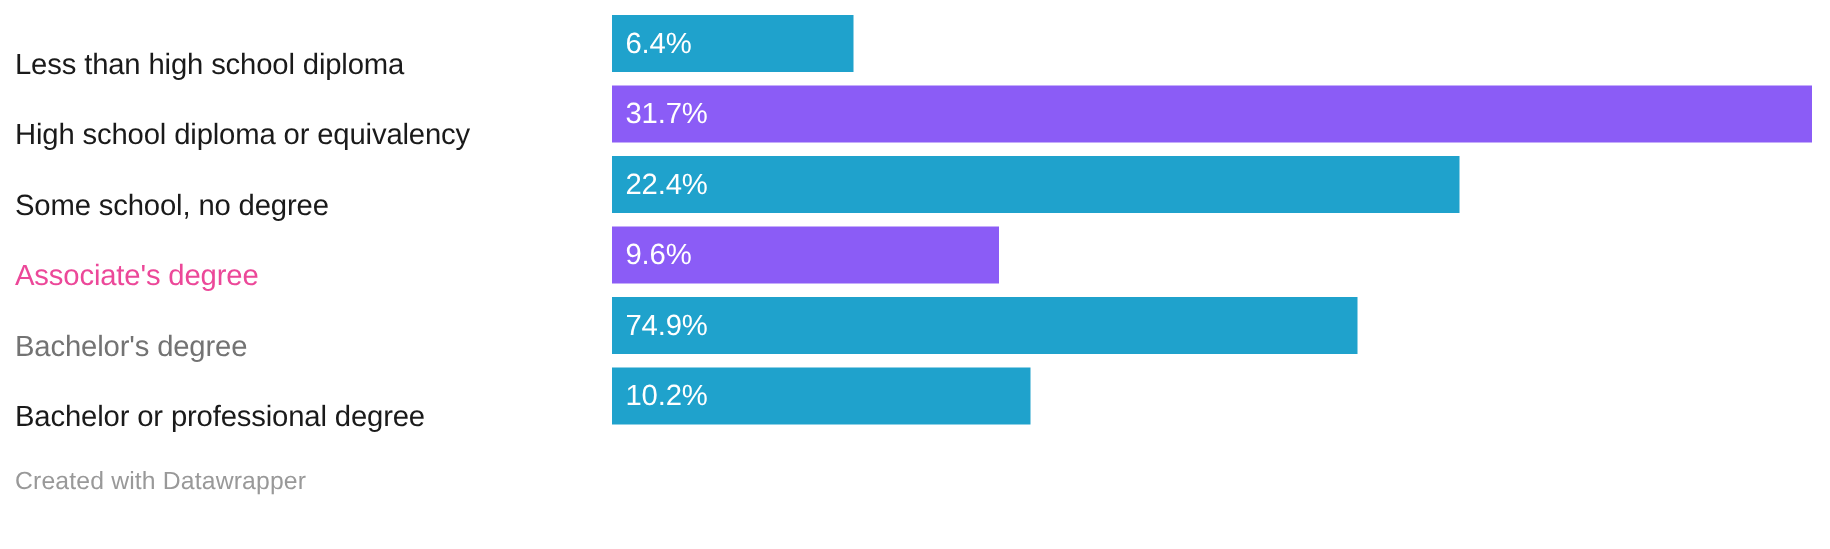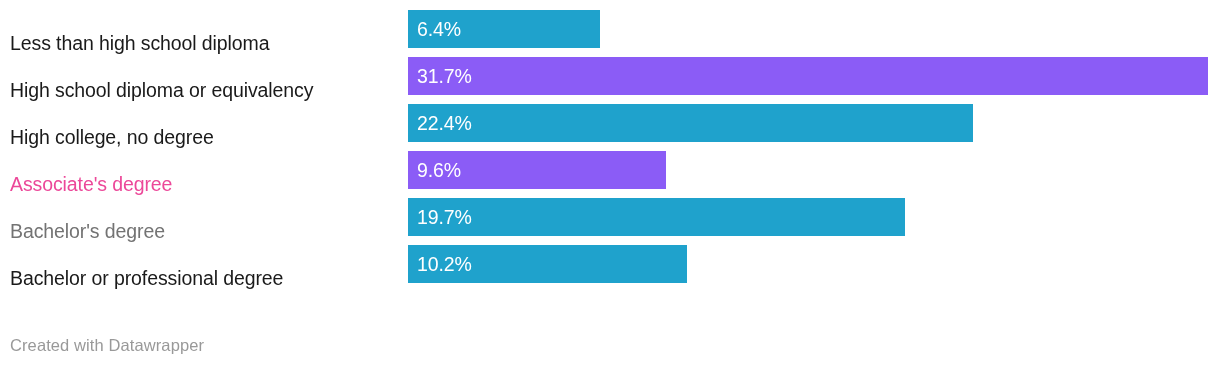--- a/index.html
+++ b/index.html
@@ -66,75 +66,75 @@
     height: 38px;
     line-height: 38px;
     font-size: 19.5px;
     color: #ffffff;
     white-space: nowrap;
     letter-spacing: -0.1px;
   }
   .chart-footer {
     position: absolute;
     left: 10px;
-    top: 336px;
+    top: 312px;
     font-size: 16.5px;
     color: #999999;
     letter-spacing: 0.1px;
     white-space: nowrap;
   }
 </style>
 </head>
 <body>
 
 <div id="chart-root" style="background: rgb(255, 255, 255);">
 
   <div class="bars-area">
 
     <div class="bar-row">
       <div class="cat-label" style="color: rgb(26, 26, 26);">Less than high school diploma</div>
       <div class="bar-track">
-        <div class="bar-fill" style="width: 192px; background: rgb(31, 162, 204);">
+        <div class="bar-fill" style="width: 161px; background: rgb(31, 162, 204);">
           <span class="bar-value" style="color: rgb(255, 255, 255);">6.4%</span>
         </div>
       </div>
     </div>
 
     <div class="bar-row">
       <div class="cat-label" style="color: rgb(26, 26, 26);">High school diploma or equivalency</div>
       <div class="bar-track">
         <div class="bar-fill" style="width: 800px; background: #8b5cf6;">
           <span class="bar-value" style="color: rgb(255, 255, 255);">31.7%</span>
         </div>
       </div>
     </div>
 
     <div class="bar-row">
-      <div class="cat-label" style="color: rgb(26, 26, 26);">High college, no degree</div>
+      <div class="cat-label" style="color: rgb(26, 26, 26);">Some school, no degree</div>
       <div class="bar-track">
         <div class="bar-fill" style="width: 565.3px; background: rgb(31, 162, 204);">
           <span class="bar-value" style="color: rgb(255, 255, 255);">22.4%</span>
         </div>
       </div>
     </div>
 
     <div class="bar-row">
       <div class="cat-label" style="color: #ec4899;">Associate's degree</div>
       <div class="bar-track">
         <div class="bar-fill" style="width: 258px; background: #8b5cf6;">
           <span class="bar-value" style="color: rgb(255, 255, 255);">9.6%</span>
         </div>
       </div>
     </div>
 
     <div class="bar-row">
       <div class="cat-label" style="color: #737373;">Bachelor's degree</div>
       <div class="bar-track">
         <div class="bar-fill" style="width: 497.161px; background: rgb(31, 162, 204);">
-          <span class="bar-value" style="color: rgb(255, 255, 255);">19.7%</span>
+          <span class="bar-value" style="color: rgb(255, 255, 255);">74.9%</span>
         </div>
       </div>
     </div>
 
     <div class="bar-row">
       <div class="cat-label" style="color: rgb(26, 26, 26);">Bachelor or professional degree</div>
       <div class="bar-track">
         <div class="bar-fill" style="width: 279px; background: rgb(31, 162, 204);">
           <span class="bar-value" style="color: rgb(255, 255, 255);">10.2%</span>
         </div>

